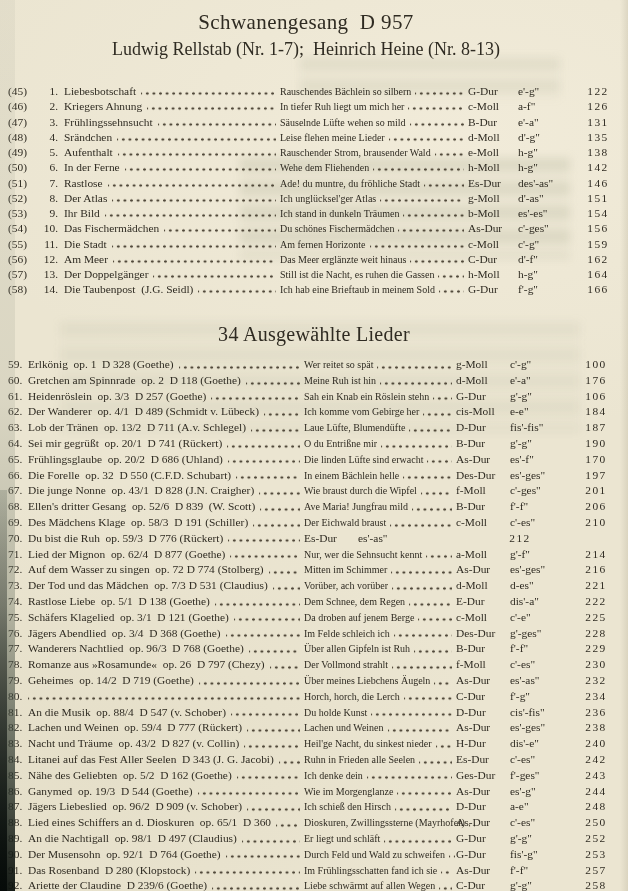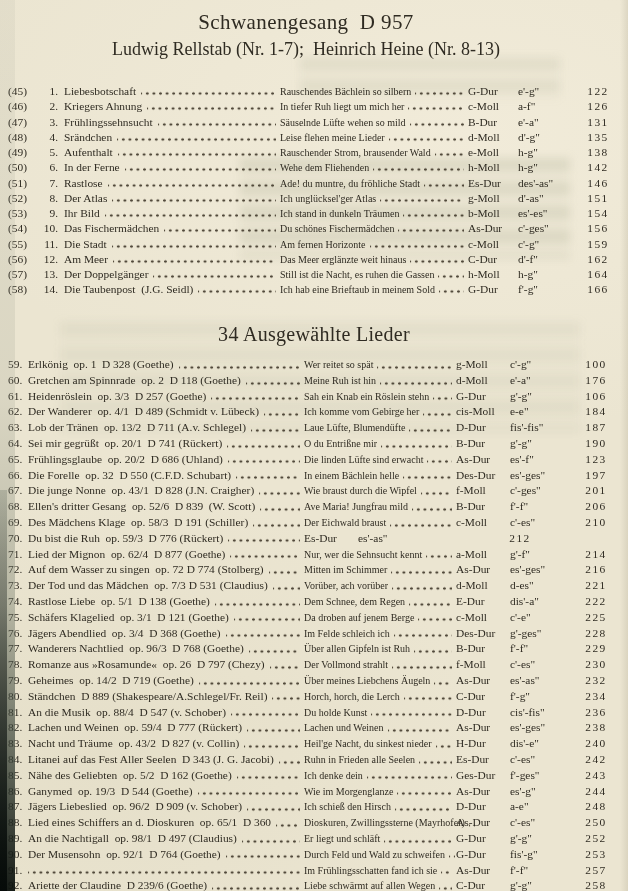--- a/index.html
+++ b/index.html
@@ -104,45 +104,45 @@
 
 <div class="heading2">34 Ausgewählte Lieder</div>
 
 <div class="toc table2" id="table2">
     <div class="row"><span class="left"><span class="c-num">59.</span><span class="c-title">Erlkönig  op. 1  D 328 (Goethe)</span><span class="leader"></span></span><span class="mid"><span class="c-first">Wer reitet so spät</span><span class="leader"></span></span><span class="c-key">g-Moll</span><span class="c-range">c'-g"</span><span class="c-page">100</span></div>
     <div class="row"><span class="left"><span class="c-num">60.</span><span class="c-title">Gretchen am Spinnrade  op. 2  D 118 (Goethe)</span><span class="leader"></span></span><span class="mid"><span class="c-first">Meine Ruh ist hin</span><span class="leader"></span></span><span class="c-key">d-Moll</span><span class="c-range">e'-a"</span><span class="c-page">176</span></div>
     <div class="row"><span class="left"><span class="c-num">61.</span><span class="c-title">Heidenröslein  op. 3/3  D 257 (Goethe)</span><span class="leader"></span></span><span class="mid"><span class="c-first">Sah ein Knab ein Röslein stehn</span><span class="leader"></span></span><span class="c-key">G-Dur</span><span class="c-range">g'-g"</span><span class="c-page">106</span></div>
     <div class="row"><span class="left"><span class="c-num">62.</span><span class="c-title">Der Wanderer  op. 4/1  D 489 (Schmidt v. Lübeck)</span><span class="leader"></span></span><span class="mid"><span class="c-first">Ich komme vom Gebirge her</span><span class="leader"></span></span><span class="c-key">cis-Moll</span><span class="c-range">e-e"</span><span class="c-page">184</span></div>
     <div class="row"><span class="left"><span class="c-num">63.</span><span class="c-title">Lob der Tränen  op. 13/2  D 711 (A.v. Schlegel)</span><span class="leader"></span></span><span class="mid"><span class="c-first">Laue Lüfte, Blumendüfte</span><span class="leader"></span></span><span class="c-key">D-Dur</span><span class="c-range">fis'-fis"</span><span class="c-page">187</span></div>
     <div class="row"><span class="left"><span class="c-num">64.</span><span class="c-title">Sei mir gegrüßt  op. 20/1  D 741 (Rückert)</span><span class="leader"></span></span><span class="mid"><span class="c-first">O du Entrißne mir</span><span class="leader"></span></span><span class="c-key">B-Dur</span><span class="c-range">g'-g"</span><span class="c-page">190</span></div>
-    <div class="row"><span class="left"><span class="c-num">65.</span><span class="c-title">Frühlingsglaube  op. 20/2  D 686 (Uhland)</span><span class="leader"></span></span><span class="mid"><span class="c-first">Die linden Lüfte sind erwacht</span><span class="leader"></span></span><span class="c-key">As-Dur</span><span class="c-range">es'-f"</span><span class="c-page">123</span></div>
+    <div class="row"><span class="left"><span class="c-num">65.</span><span class="c-title">Frühlingsglaube  op. 20/2  D 686 (Uhland)</span><span class="leader"></span></span><span class="mid"><span class="c-first">Die linden Lüfte sind erwacht</span><span class="leader"></span></span><span class="c-key">As-Dur</span><span class="c-range">es'-f"</span><span class="c-page">170</span></div>
     <div class="row"><span class="left"><span class="c-num">66.</span><span class="c-title">Die Forelle  op. 32  D 550 (C.F.D. Schubart)</span><span class="leader"></span></span><span class="mid"><span class="c-first">In einem Bächlein helle</span><span class="leader"></span></span><span class="c-key">Des-Dur</span><span class="c-range">es'-ges"</span><span class="c-page">197</span></div>
     <div class="row"><span class="left"><span class="c-num">67.</span><span class="c-title">Die junge Nonne  op. 43/1  D 828 (J.N. Craigher)</span><span class="leader"></span></span><span class="mid"><span class="c-first">Wie braust durch die Wipfel</span><span class="leader"></span></span><span class="c-key">f-Moll</span><span class="c-range">c'-ges"</span><span class="c-page">201</span></div>
     <div class="row"><span class="left"><span class="c-num">68.</span><span class="c-title">Ellen's dritter Gesang  op. 52/6  D 839  (W. Scott)</span><span class="leader"></span></span><span class="mid"><span class="c-first">Ave Maria! Jungfrau mild</span><span class="leader"></span></span><span class="c-key">B-Dur</span><span class="c-range">f'-f"</span><span class="c-page">206</span></div>
     <div class="row"><span class="left"><span class="c-num">69.</span><span class="c-title">Des Mädchens Klage  op. 58/3  D 191 (Schiller)</span><span class="leader"></span></span><span class="mid"><span class="c-first">Der Eichwald braust</span><span class="leader"></span></span><span class="c-key">c-Moll</span><span class="c-range">c'-es"</span><span class="c-page">210</span></div>
     <div class="row"><span class="left"><span class="c-num">70.</span><span class="c-title">Du bist die Ruh  op. 59/3  D 776 (Rückert)</span><span class="leader"></span></span><span class="c-key">Es-Dur</span><span class="c-range">es'-as"</span><span class="c-page">212</span></div>
     <div class="row"><span class="left"><span class="c-num">71.</span><span class="c-title">Lied der Mignon  op. 62/4  D 877 (Goethe)</span><span class="leader"></span></span><span class="mid"><span class="c-first">Nur, wer die Sehnsucht kennt</span><span class="leader"></span></span><span class="c-key">a-Moll</span><span class="c-range">g'-f"</span><span class="c-page">214</span></div>
     <div class="row"><span class="left"><span class="c-num">72.</span><span class="c-title">Auf dem Wasser zu singen  op. 72 D 774 (Stolberg)</span><span class="leader"></span></span><span class="mid"><span class="c-first">Mitten im Schimmer</span><span class="leader"></span></span><span class="c-key">As-Dur</span><span class="c-range">es'-ges"</span><span class="c-page">216</span></div>
     <div class="row"><span class="left"><span class="c-num">73.</span><span class="c-title">Der Tod und das Mädchen  op. 7/3 D 531 (Claudius)</span><span class="leader"></span></span><span class="mid"><span class="c-first">Vorüber, ach vorüber</span><span class="leader"></span></span><span class="c-key">d-Moll</span><span class="c-range">d-es"</span><span class="c-page">221</span></div>
     <div class="row"><span class="left"><span class="c-num">74.</span><span class="c-title">Rastlose Liebe  op. 5/1  D 138 (Goethe)</span><span class="leader"></span></span><span class="mid"><span class="c-first">Dem Schnee, dem Regen</span><span class="leader"></span></span><span class="c-key">E-Dur</span><span class="c-range">dis'-a"</span><span class="c-page">222</span></div>
     <div class="row"><span class="left"><span class="c-num">75.</span><span class="c-title">Schäfers Klagelied  op. 3/1  D 121 (Goethe)</span><span class="leader"></span></span><span class="mid"><span class="c-first">Da droben auf jenem Berge</span><span class="leader"></span></span><span class="c-key">c-Moll</span><span class="c-range">c'-e"</span><span class="c-page">225</span></div>
     <div class="row"><span class="left"><span class="c-num">76.</span><span class="c-title">Jägers Abendlied  op. 3/4  D 368 (Goethe)</span><span class="leader"></span></span><span class="mid"><span class="c-first">Im Felde schleich ich</span><span class="leader"></span></span><span class="c-key">Des-Dur</span><span class="c-range">g'-ges"</span><span class="c-page">228</span></div>
     <div class="row"><span class="left"><span class="c-num">77.</span><span class="c-title">Wanderers Nachtlied  op. 96/3  D 768 (Goethe)</span><span class="leader"></span></span><span class="mid"><span class="c-first">Über allen Gipfeln ist Ruh</span><span class="leader"></span></span><span class="c-key">B-Dur</span><span class="c-range">f'-f"</span><span class="c-page">229</span></div>
     <div class="row"><span class="left"><span class="c-num">78.</span><span class="c-title">Romanze aus »Rosamunde«  op. 26  D 797 (Chezy)</span><span class="leader"></span></span><span class="mid"><span class="c-first">Der Vollmond strahlt</span><span class="leader"></span></span><span class="c-key">f-Moll</span><span class="c-range">c'-es"</span><span class="c-page">230</span></div>
     <div class="row"><span class="left"><span class="c-num">79.</span><span class="c-title">Geheimes  op. 14/2  D 719 (Goethe)</span><span class="leader"></span></span><span class="mid"><span class="c-first">Über meines Liebchens Äugeln</span><span class="leader"></span></span><span class="c-key">As-Dur</span><span class="c-range">es'-as"</span><span class="c-page">232</span></div>
-    <div class="row"><span class="left"><span class="c-num">80.</span><span class="c-title">Ständchen  D 889 (Shakespeare/A.Schlegel/Fr. Reil)</span><span class="leader"></span></span><span class="mid"><span class="c-first">Horch, horch, die Lerch</span><span class="leader"></span></span><span class="c-key">C-Dur</span><span class="c-range">f'-g"</span><span class="c-page">234</span></div>
+    <div class="row"><span class="left"><span class="c-num">80.</span><span class="leader"></span></span><span class="mid"><span class="c-first">Horch, horch, die Lerch</span><span class="leader"></span></span><span class="c-key">C-Dur</span><span class="c-range">f'-g"</span><span class="c-page">234</span></div>
     <div class="row"><span class="left"><span class="c-num">81.</span><span class="c-title">An die Musik  op. 88/4  D 547 (v. Schober)</span><span class="leader"></span></span><span class="mid"><span class="c-first">Du holde Kunst</span><span class="leader"></span></span><span class="c-key">D-Dur</span><span class="c-range">cis'-fis"</span><span class="c-page">236</span></div>
     <div class="row"><span class="left"><span class="c-num">82.</span><span class="c-title">Lachen und Weinen  op. 59/4  D 777 (Rückert)</span><span class="leader"></span></span><span class="mid"><span class="c-first">Lachen und Weinen</span><span class="leader"></span></span><span class="c-key">As-Dur</span><span class="c-range">es'-ges"</span><span class="c-page">238</span></div>
     <div class="row"><span class="left"><span class="c-num">83.</span><span class="c-title">Nacht und Träume  op. 43/2  D 827 (v. Collin)</span><span class="leader"></span></span><span class="mid"><span class="c-first">Heil'ge Nacht, du sinkest nieder</span><span class="leader"></span></span><span class="c-key">H-Dur</span><span class="c-range">dis'-e"</span><span class="c-page">240</span></div>
     <div class="row"><span class="left"><span class="c-num">84.</span><span class="c-title">Litanei auf das Fest Aller Seelen  D 343 (J. G. Jacobi)</span><span class="leader"></span></span><span class="mid"><span class="c-first">Ruhn in Frieden alle Seelen</span><span class="leader"></span></span><span class="c-key">Es-Dur</span><span class="c-range">c'-es"</span><span class="c-page">242</span></div>
     <div class="row"><span class="left"><span class="c-num">85.</span><span class="c-title">Nähe des Geliebten  op. 5/2  D 162 (Goethe)</span><span class="leader"></span></span><span class="mid"><span class="c-first">Ich denke dein</span><span class="leader"></span></span><span class="c-key">Ges-Dur</span><span class="c-range">f'-ges"</span><span class="c-page">243</span></div>
     <div class="row"><span class="left"><span class="c-num">86.</span><span class="c-title">Ganymed  op. 19/3  D 544 (Goethe)</span><span class="leader"></span></span><span class="mid"><span class="c-first">Wie im Morgenglanze</span><span class="leader"></span></span><span class="c-key">As-Dur</span><span class="c-range">es'-g"</span><span class="c-page">244</span></div>
     <div class="row"><span class="left"><span class="c-num">87.</span><span class="c-title">Jägers Liebeslied  op. 96/2  D 909 (v. Schober)</span><span class="leader"></span></span><span class="mid"><span class="c-first">Ich schieß den Hirsch</span><span class="leader"></span></span><span class="c-key">D-Dur</span><span class="c-range">a-e"</span><span class="c-page">248</span></div>
     <div class="row"><span class="left"><span class="c-num">88.</span><span class="c-title">Lied eines Schiffers an d. Dioskuren  op. 65/1  D 360</span><span class="leader"></span></span><span class="mid"><span class="c-first">Dioskuren, Zwillingssterne (Mayrhofer)</span><span class="leader"></span></span><span class="c-key">As-Dur</span><span class="c-range">c'-es"</span><span class="c-page">250</span></div>
     <div class="row"><span class="left"><span class="c-num">89.</span><span class="c-title">An die Nachtigall  op. 98/1  D 497 (Claudius)</span><span class="leader"></span></span><span class="mid"><span class="c-first">Er liegt und schläft</span><span class="leader"></span></span><span class="c-key">G-Dur</span><span class="c-range">g'-g"</span><span class="c-page">252</span></div>
     <div class="row"><span class="left"><span class="c-num">90.</span><span class="c-title">Der Musensohn  op. 92/1  D 764 (Goethe)</span><span class="leader"></span></span><span class="mid"><span class="c-first">Durch Feld und Wald zu schweifen</span><span class="leader"></span></span><span class="c-key">G-Dur</span><span class="c-range">fis'-g"</span><span class="c-page">253</span></div>
-    <div class="row"><span class="left"><span class="c-num">91.</span><span class="leader"></span></span><span class="mid"><span class="c-first">Im Frühlingsschatten fand ich sie</span><span class="leader"></span></span><span class="c-key">As-Dur</span><span class="c-range">f'-f"</span><span class="c-page">257</span></div>
+    <div class="row"><span class="left"><span class="c-num">91.</span><span class="c-title">Das Rosenband  D 280 (Klopstock)</span><span class="leader"></span></span><span class="mid"><span class="c-first">Im Frühlingsschatten fand ich sie</span><span class="leader"></span></span><span class="c-key">As-Dur</span><span class="c-range">f'-f"</span><span class="c-page">257</span></div>
     <div class="row"><span class="left"><span class="c-num">92.</span><span class="c-title">Ariette der Claudine  D 239/6 (Goethe)</span><span class="leader"></span></span><span class="mid"><span class="c-first">Liebe schwärmt auf allen Wegen</span><span class="leader"></span></span><span class="c-key">C-Dur</span><span class="c-range">g'-g"</span><span class="c-page">258</span></div>
   </div>
 
 <div class="edge-left"></div>
 <div class="edge-left-inner"></div>
 <div class="edge-right"></div>
 
 </body></html>

